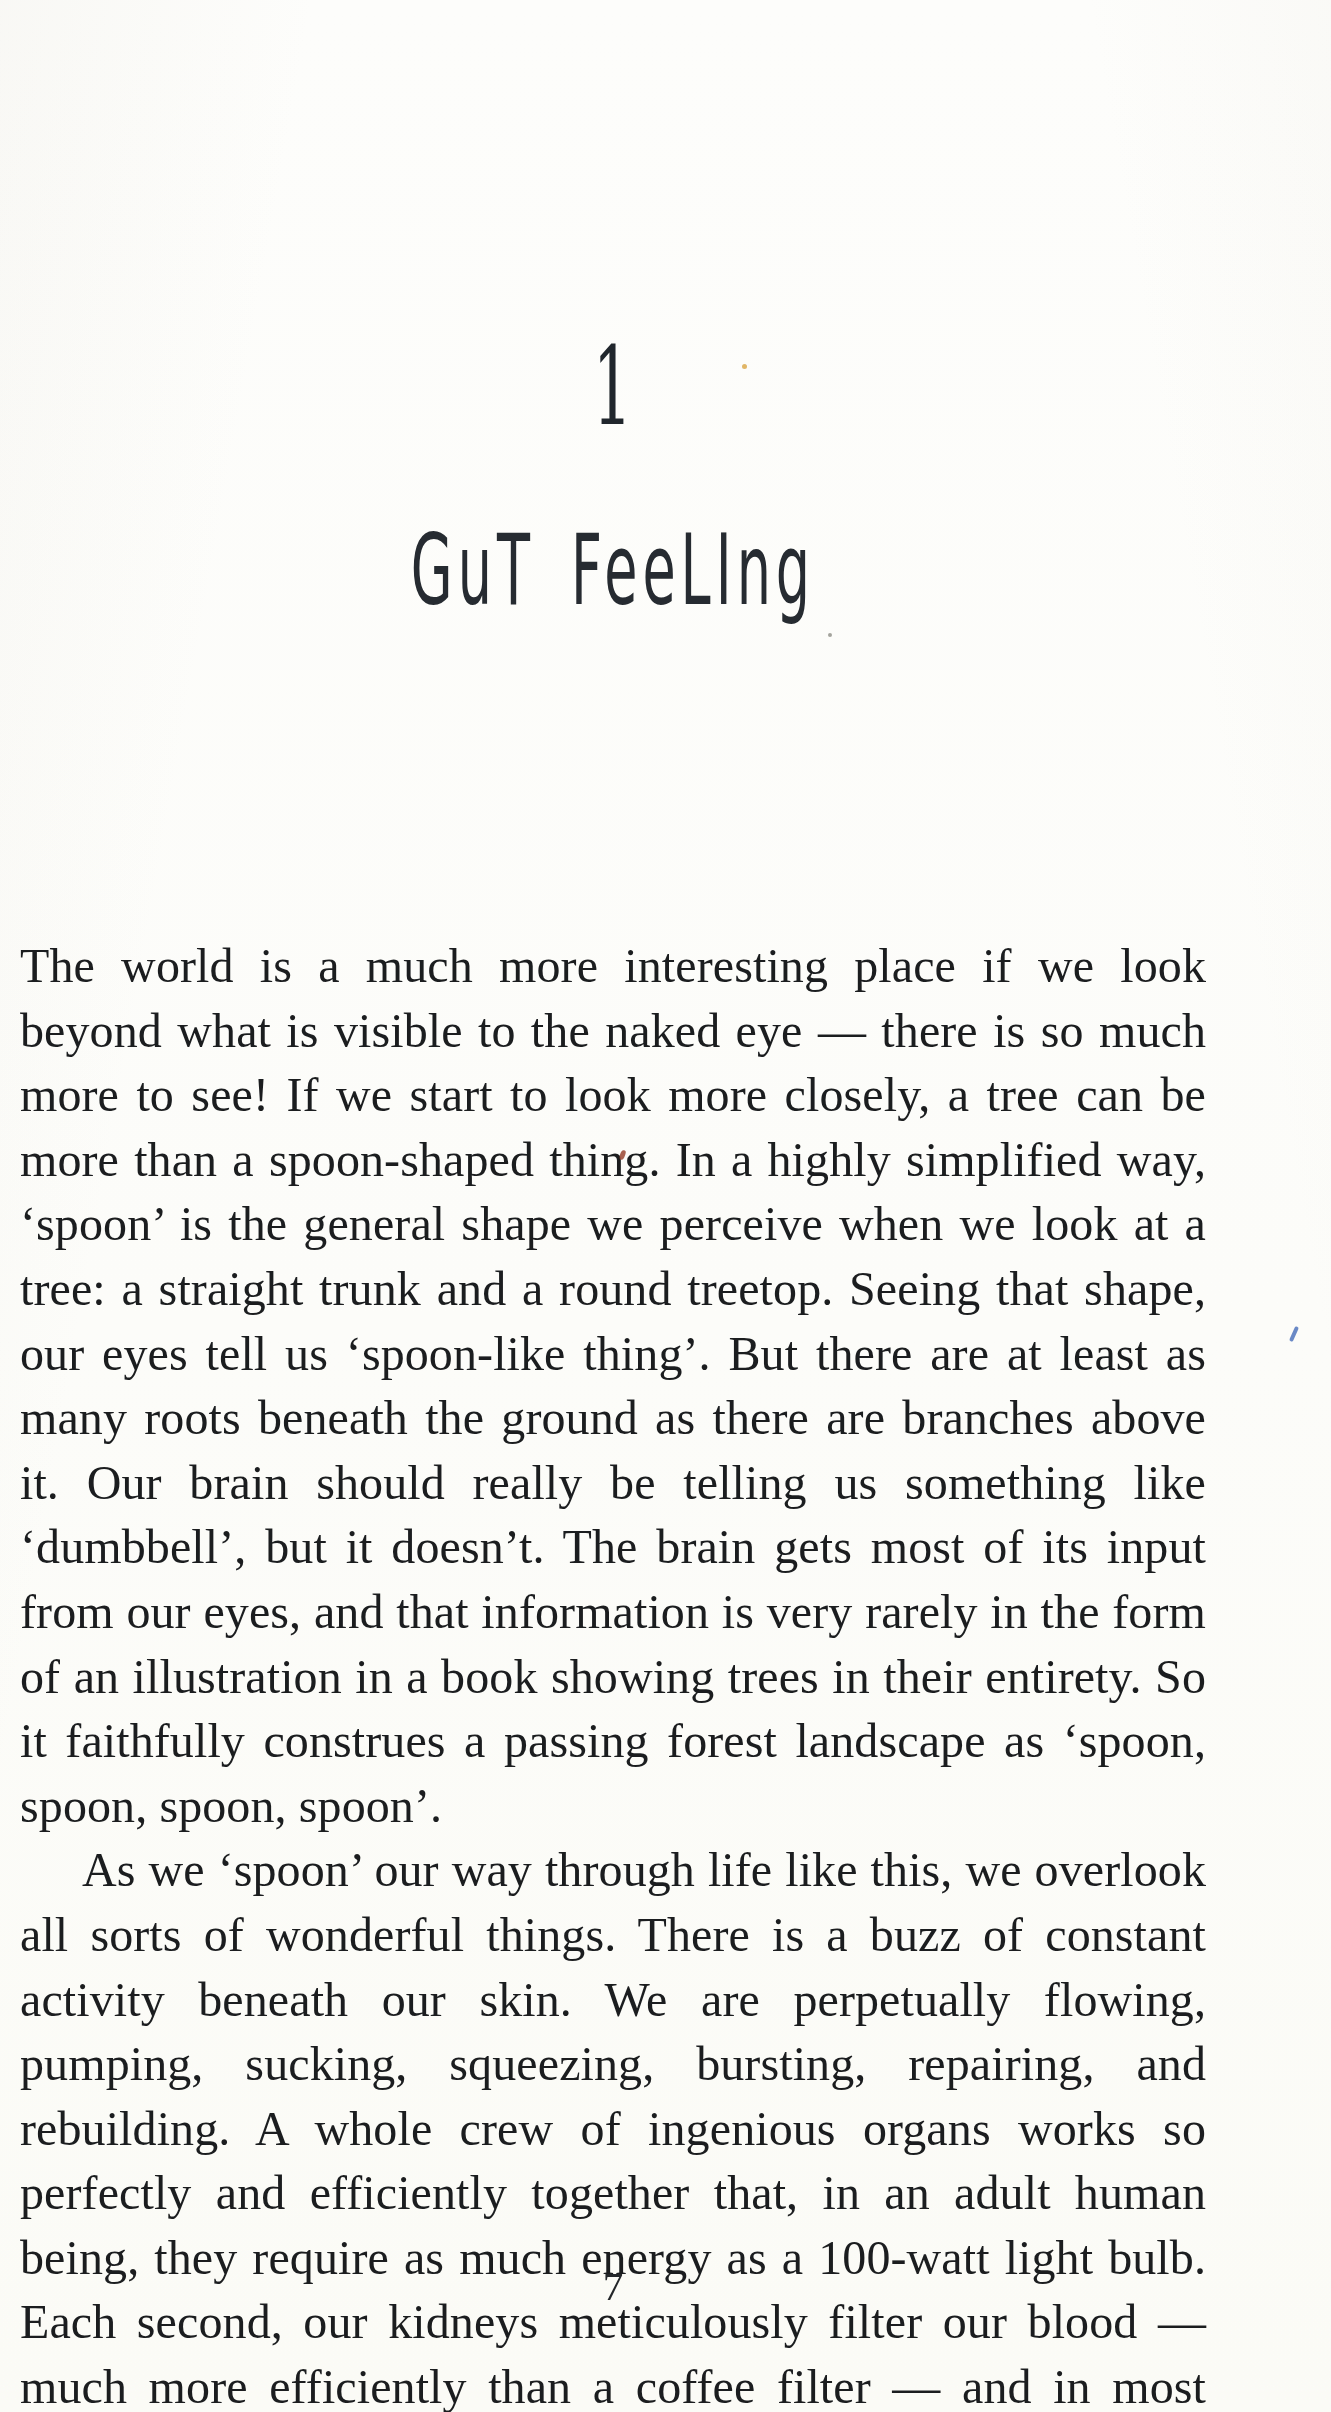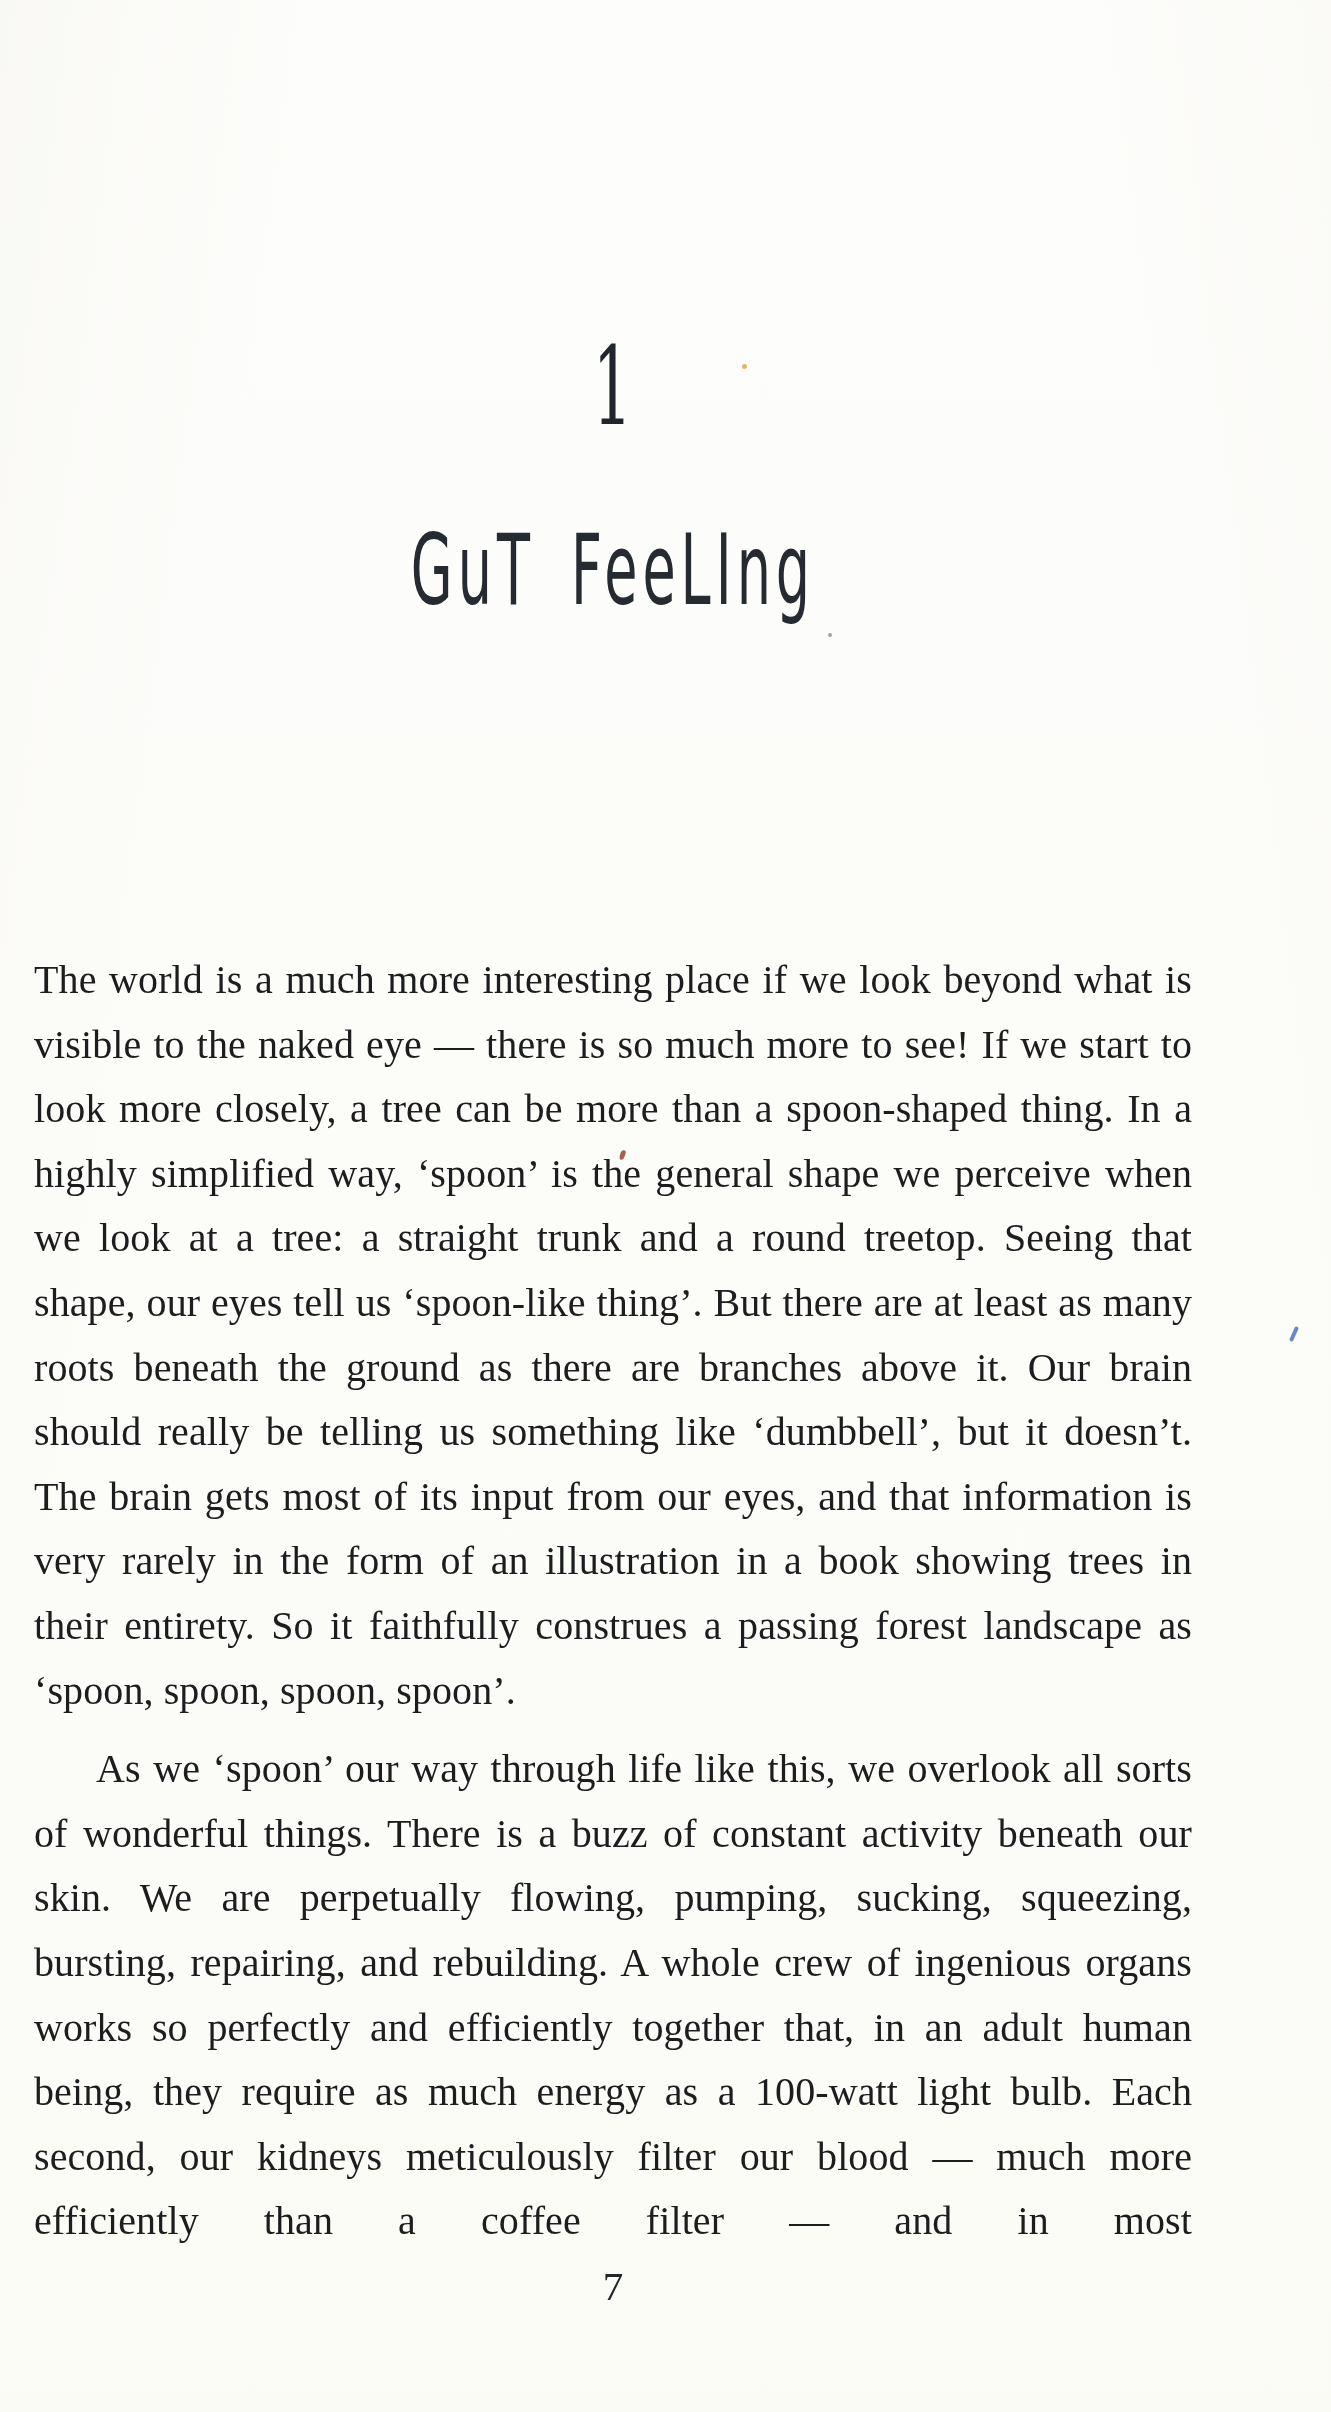--- a/index.html
+++ b/index.html
@@ -49,22 +49,22 @@
     letter-spacing: 5px;
     word-spacing: 14px;
     white-space: nowrap;
   }
   .body-text {
     position: absolute;
     top: 934px; left: 20px; width: 1186px;
     color: #1b1d1f;
   }
   .body-text p {
-    margin: 14px;
-    font-size: 40px;
+    margin: 0;
+    font-size: 48px;
     line-height: 64.6px;
     text-align: justify;
     letter-spacing: 0.1px;
   }
   .body-text p.indent { text-indent: 62px; }
   .body-text p.page-cut { text-align-last: justify; }
   .page-number {
     position: absolute;
     top: 2262px; left: 20px; width: 1186px;
     text-align: center;

